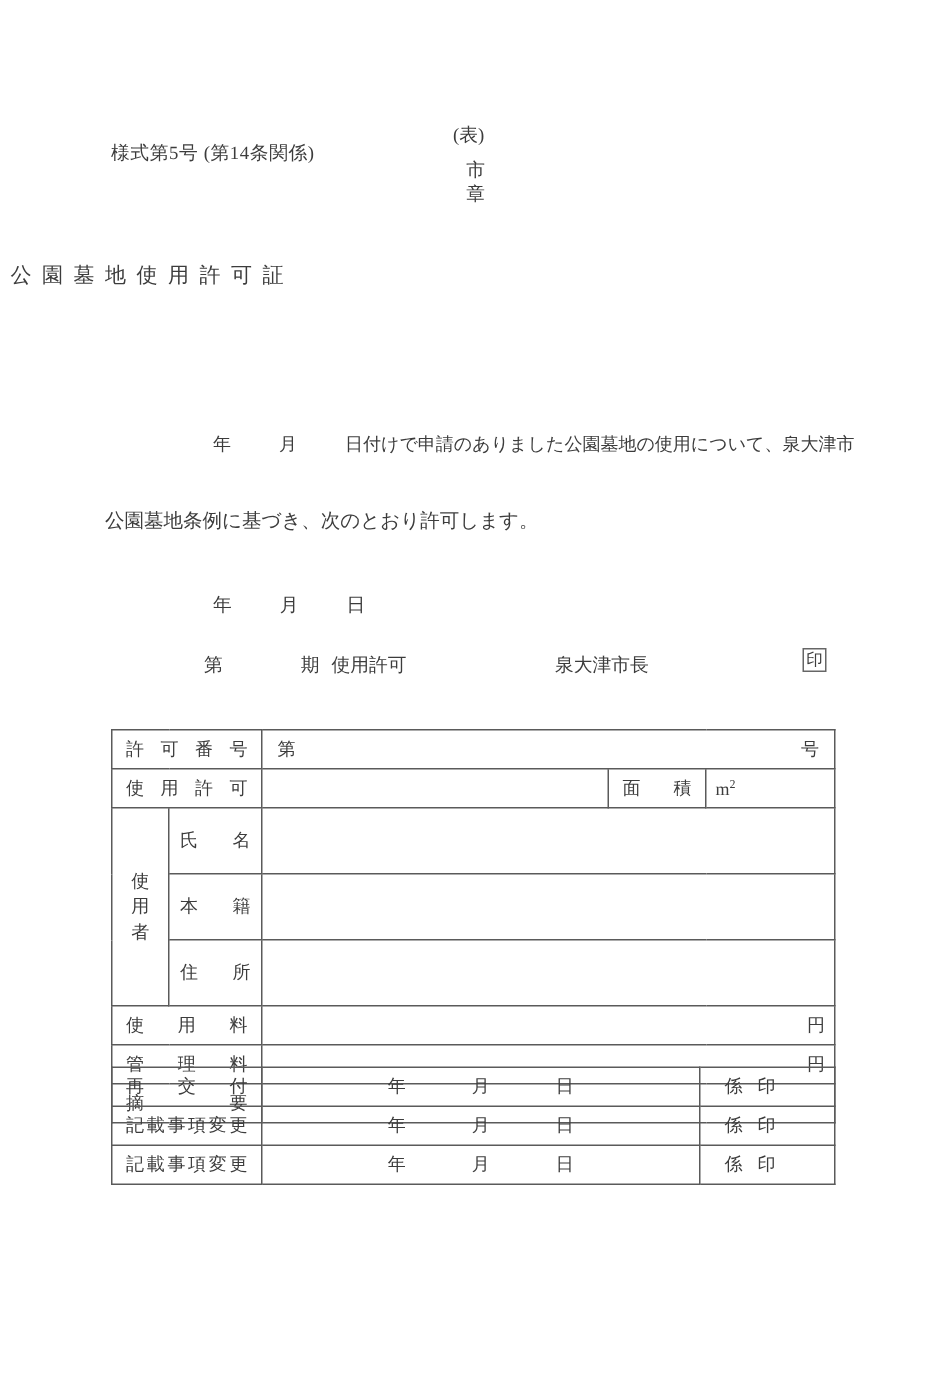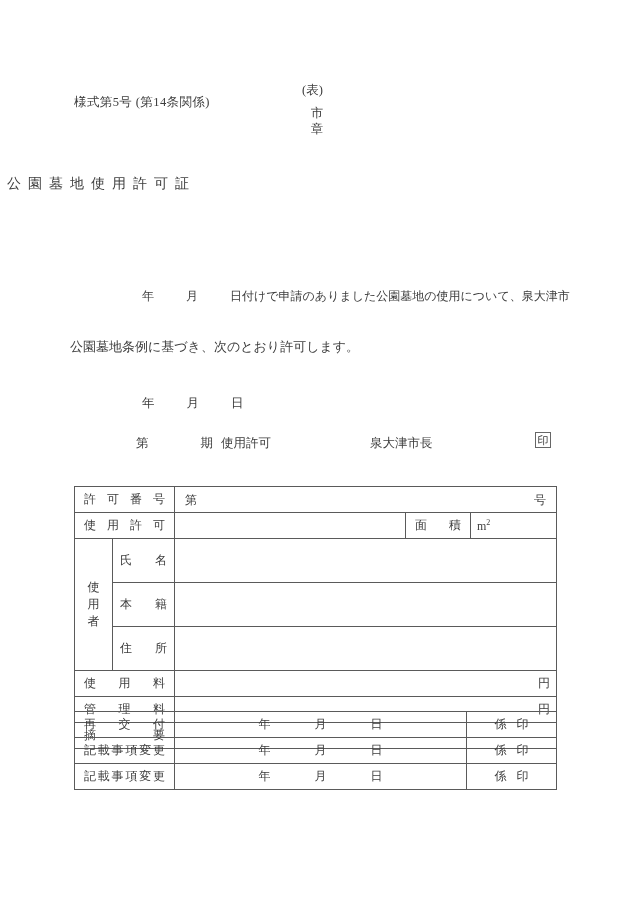--- a/index.html
+++ b/index.html
@@ -191,21 +191,21 @@
   #reissue-table td.label {
     text-align: justify;
     text-align-last: justify;
     padding: 0 9px;
   }
   #reissue-table td.date-cell {
     text-align: center;
   }
   #reissue-table td.date-cell .gap { display: inline-block; width: 44px; }
   #reissue-table td.stamp-cell {
-    text-align: center;
+    text-align: left;
     letter-spacing: 10px;
     text-indent: 10px;
   }
 </style>
 </head>
 <body style="background: rgb(255, 255, 255); color: rgb(60, 60, 60);">
 
 <div class="page">
 
   <div class="form-no">様式第5号 (第14条関係)</div>

